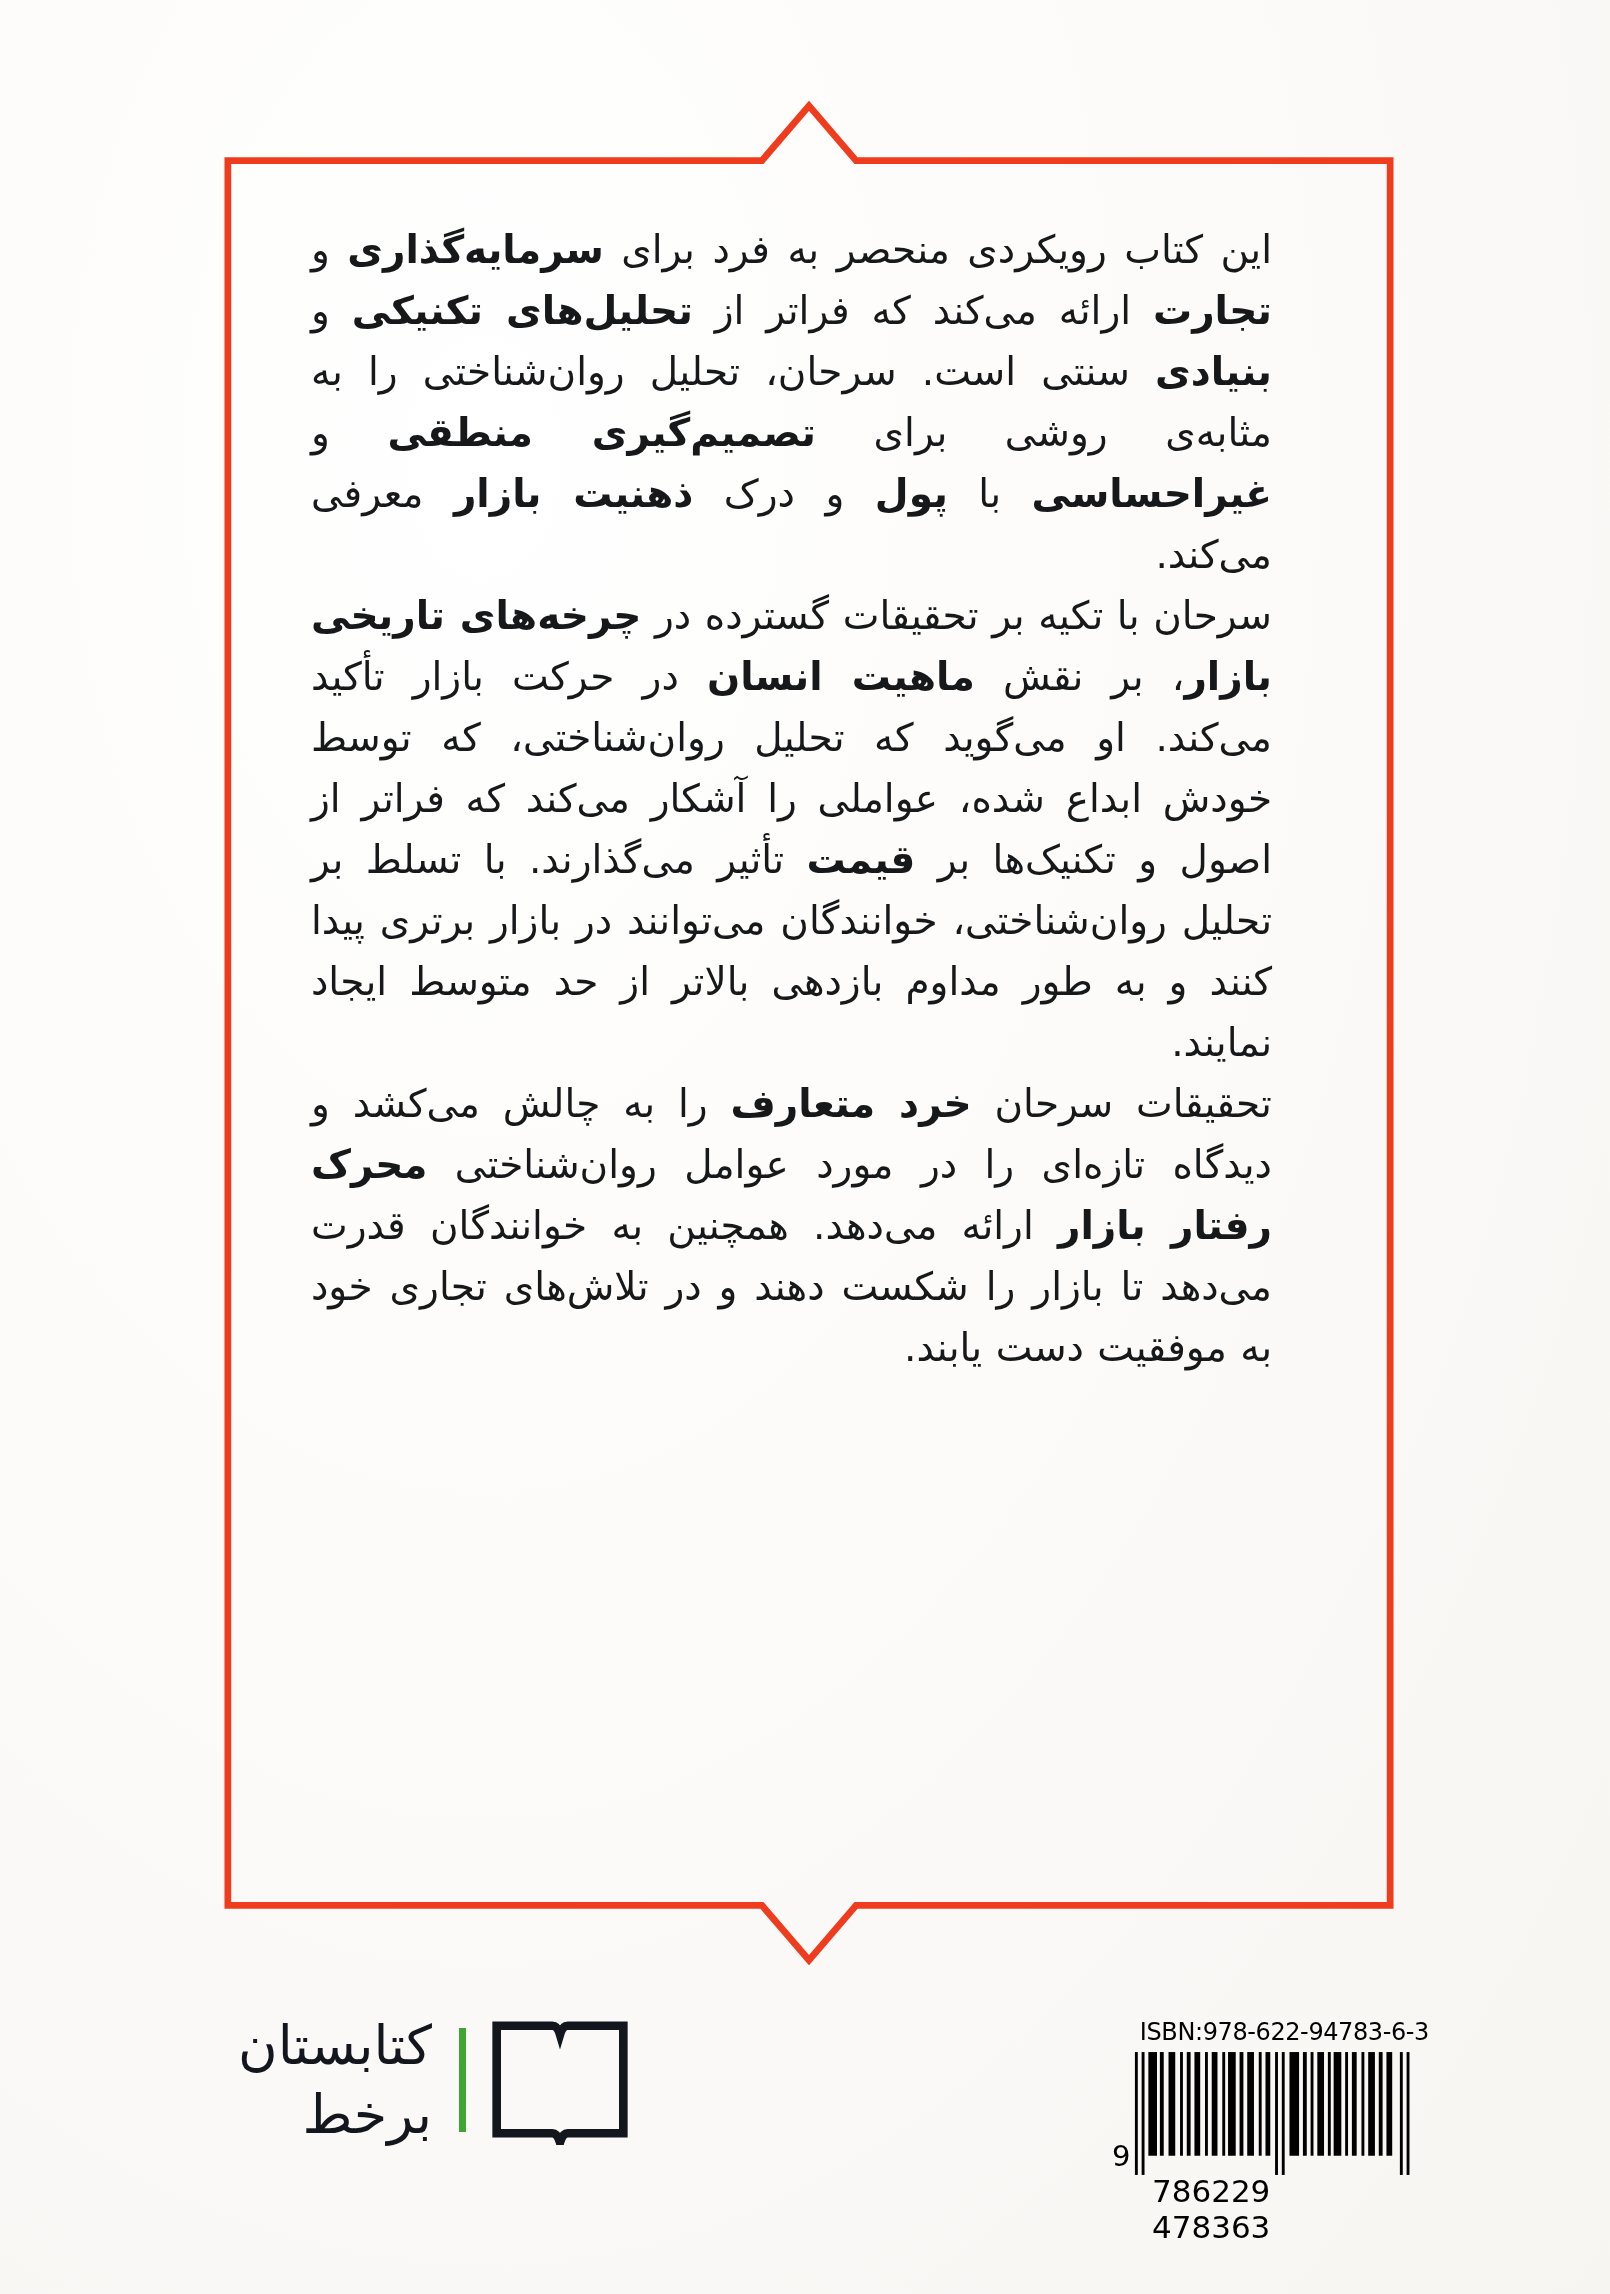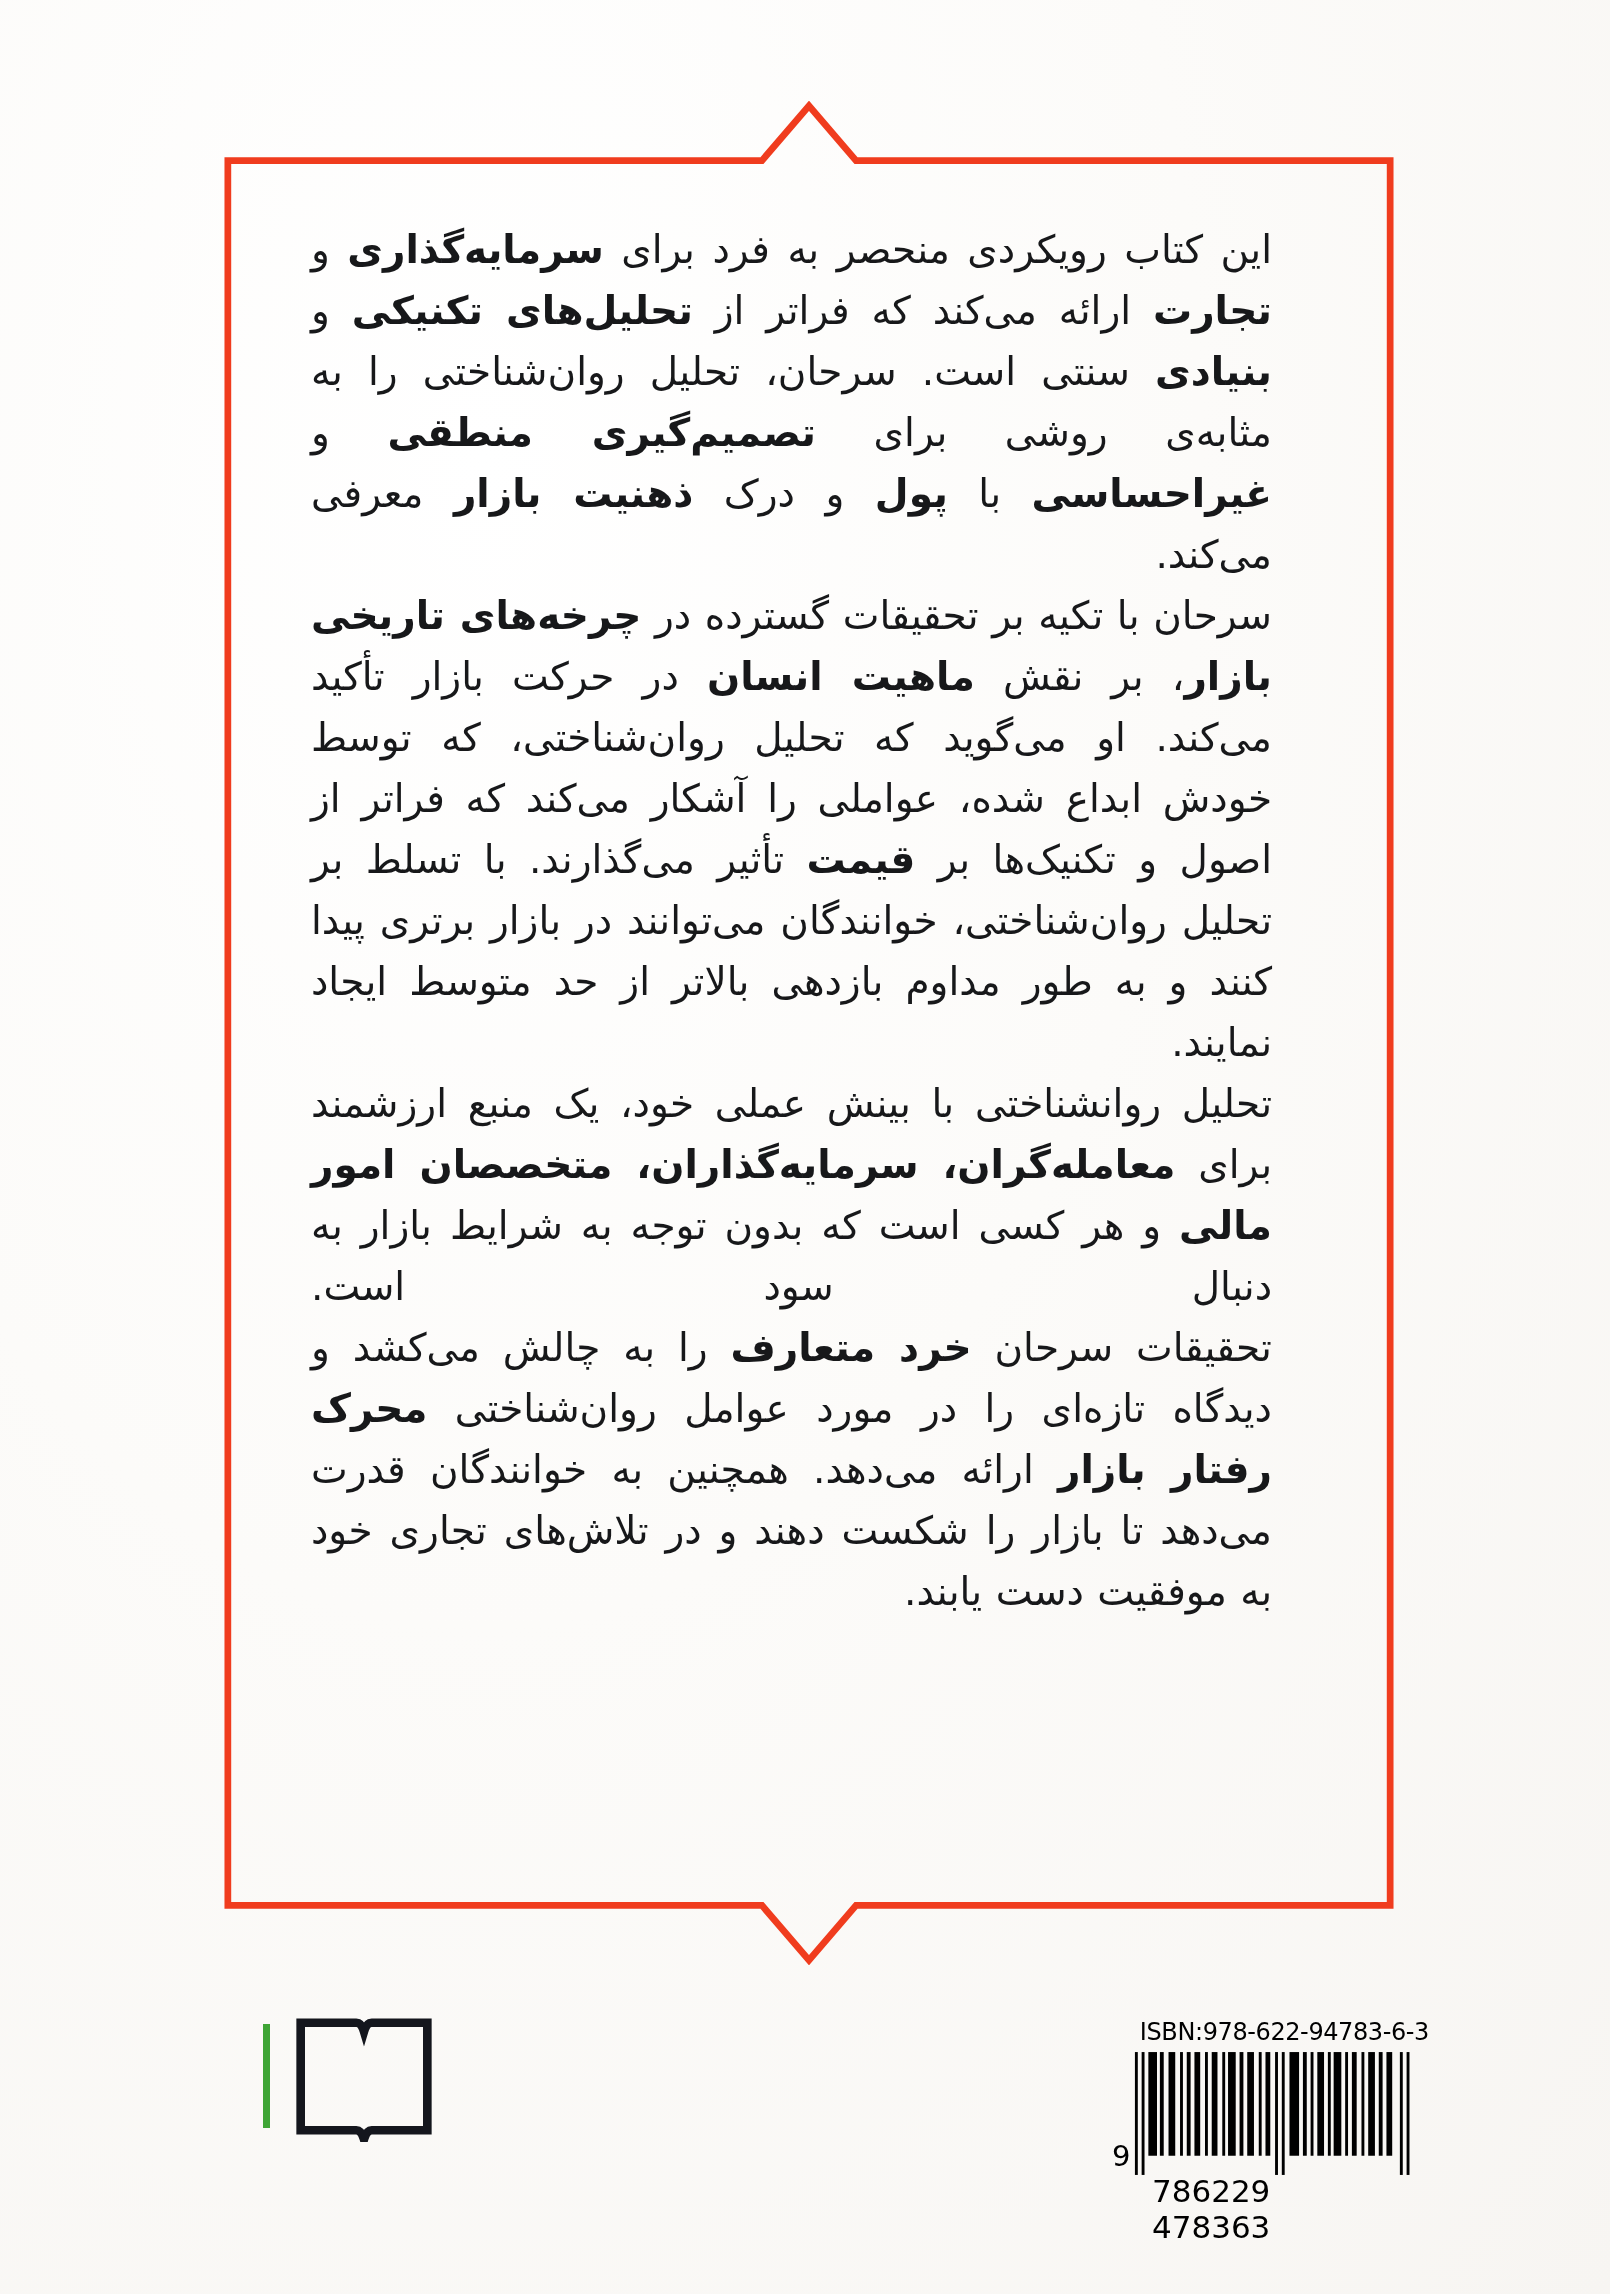--- a/index.html
+++ b/index.html
@@ -164,27 +164,30 @@
                L 658 62
                L 609 5
                L 560 62
                Z" fill="none" stroke="#f03c1e" stroke-width="7" stroke-linejoin="miter"></path>
     </svg>
   </div>
 
   <div id="blurb">
     <p><span>این کتاب رویکردی منحصر به فرد برای </span><b>سرمایه‌گذاری</b><span> و </span><b>تجارت</b><span> ارائه می‌کند که فراتر از </span><b>تحلیل‌های تکنیکی</b><span> و </span><b>بنیادی</b><span> سنتی است. سرحان، تحلیل روان‌شناختی را به مثابه‌ی روشی برای </span><b>تصمیم‌گیری منطقی</b><span> و </span><b>غیراحساسی</b><span> با </span><b>پول</b><span> و درک </span><b>ذهنیت بازار</b><span> معرفی می‌کند.</span></p>
     <p><span>سرحان با تکیه بر تحقیقات گسترده در </span><b>چرخه‌های تاریخی بازار</b><span>، بر نقش </span><b>ماهیت انسان</b><span> در حرکت بازار تأکید می‌کند. او می‌گوید که تحلیل روان‌شناختی، که توسط خودش ابداع شده، عواملی را آشکار می‌کند که فراتر از اصول و تکنیک‌ها بر </span><b>قیمت</b><span> تأثیر می‌گذارند. با تسلط بر تحلیل روان‌شناختی، خوانندگان می‌توانند در بازار برتری پیدا کنند و به طور مداوم بازدهی بالاتر از حد متوسط ایجاد نمایند.</span></p>
-    <p><span>تحلیل روانشناختی با بینش عملی خود، یک منبع ارزشمند برای </span><b>معامله‌گران، سرمایه‌گذاران، متخصصان امور مالی</b><span> و هر کسی است که بدون توجه به شرایط بازار به دنبال سود است.</span></p>
     <p class="last-left"><span>تحقیقات سرحان </span><b>خرد متعارف</b><span> را به چالش می‌کشد و دیدگاه تازه‌ای را در مورد عوامل روان‌شناختی </span><b>محرک رفتار بازار</b><span> ارائه می‌دهد. همچنین به خوانندگان قدرت می‌دهد تا بازار را شکست دهند و در تلاش‌های تجاری خود به موفقیت دست یابند.</span></p>
   </div>
 
   <div id="footer">
 
     <div id="publisher">
+      <div id="pub-name">
+        <span>کتابستان</span>
+        <span>برخط</span>
+      </div>
       <div id="pub-divider" style="background: rgb(63, 165, 53);"></div>
       <svg id="book-icon" viewBox="0 0 148 136" aria-hidden="true">
         <path d="M 8 12 L 66 12 C 70 12 72.5 16 74 21 C 75.5 16 78 12 82 12 L 140 12
                  L 140 124 L 82 124 C 78 124 75.5 128.5 74 133.5 C 72.5 128.5 70 124 66 124 L 8 124 Z" fill="none" stroke="#14161d" stroke-width="9" stroke-linejoin="miter"></path>
       </svg>
     </div>
 
     <div id="barcode-block">
       <div id="isbn-text">ISBN:978-622-94783-6-3</div>
       <div id="barcode-row">

